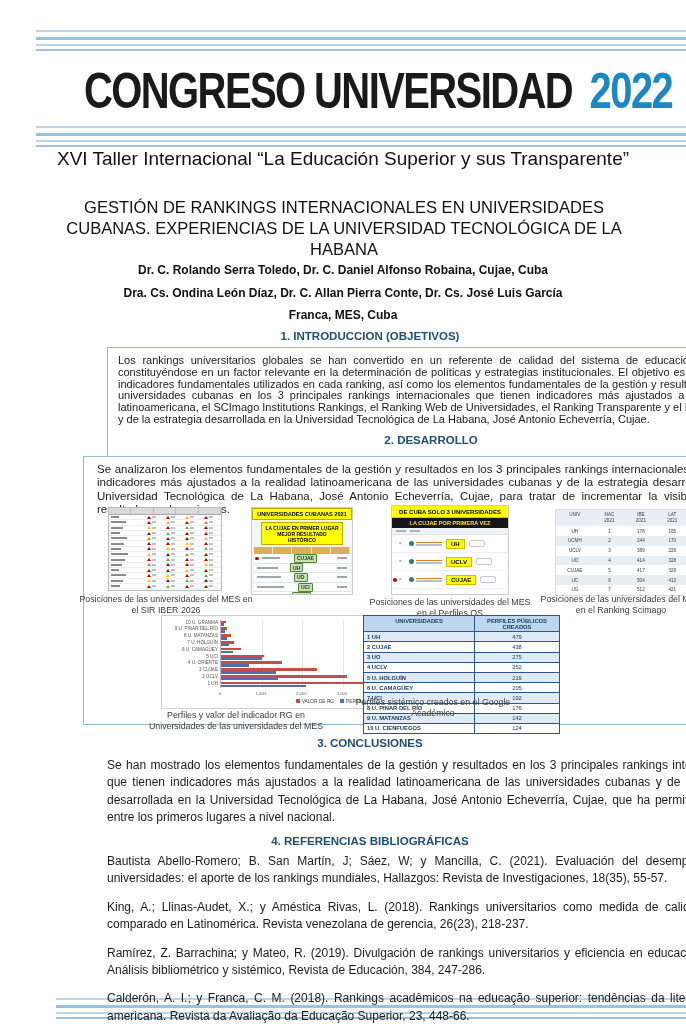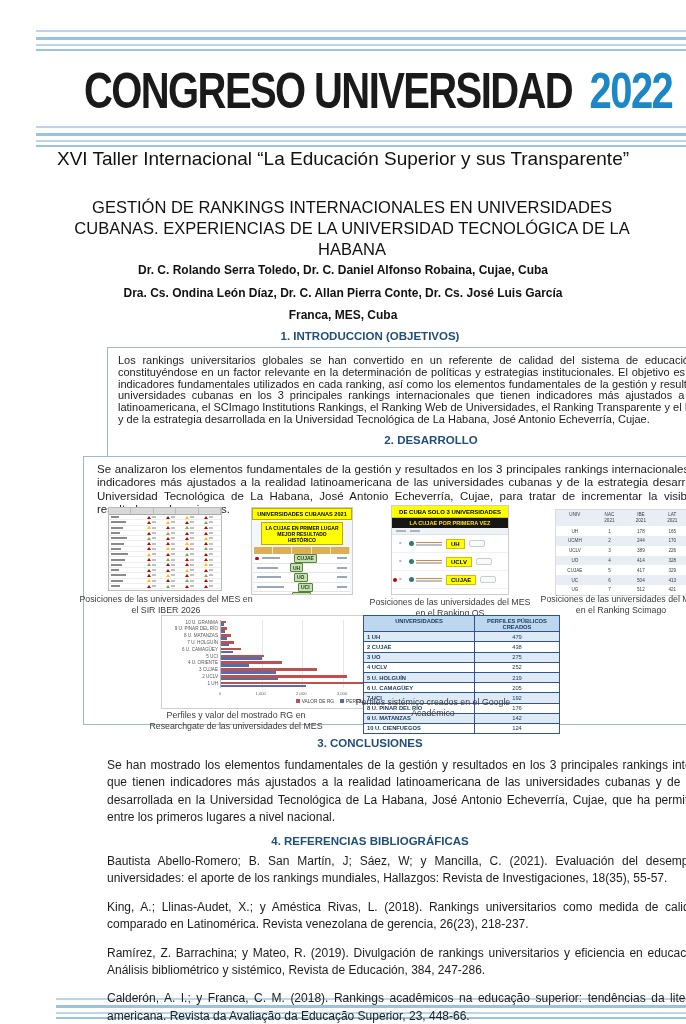--- a/index.html
+++ b/index.html
@@ -9,21 +9,21 @@
   .rule-group{position:absolute;left:36px;width:700px;z-index:0;}
   .rule-group .stripe{width:100%;}
   
   .banner{position:absolute;top:62px;left:84px;white-space:nowrap;z-index:2;}
   .banner-inner{display:inline-block;transform:scaleX(.80);transform-origin:left center;
     font-weight:800;font-size:50px;letter-spacing:-2px;font-family:"Liberation Sans",sans-serif;}
   .banner-year{margin-left:10px;}
   
   .event-title{position:absolute;top:148px;left:33px;width:620px;text-align:center;
     font-size:19px;line-height:1.18;color:#111;}
-  .paper-title{position:absolute;top:197px;left:52px;width:600px;text-align:center;
+  .paper-title{position:absolute;top:197px;left:44px;width:600px;text-align:center;
     font-size:16.5px;line-height:1.28;color:#111;}
   .author-line{position:absolute;left:0;width:686px;text-align:center;font-size:12px;font-weight:700;color:#111;}
   
   .sec-h{position:absolute;left:0;width:740px;text-align:center;font-size:11.5px;font-weight:700;color:#1F4E79;}
   
   .box{position:absolute;border:1px solid #9cb9d0;background:#fff;}
   .box1{top:347px;left:107px;width:646px;height:109px;}
   .box2{top:456px;left:83px;width:676px;height:267px;}
   .body-text{margin:0;text-align:justify;color:#1c1c1c;}
   .intro-text{padding:7px 10px 0 10px;font-size:11px;line-height:1.07;}
@@ -547,21 +547,21 @@
             <span class="qs-lines">
               <i></i>
               <i></i>
             </span>
             <span class="qs-chip">CUJAE</span>
             <span class="qs-pill"></span>
           </div>
         </div>
     </div>
   </div>
-  <div class="fig-caption" style="left:285px;top:140px;width:162px">Posiciones de las universidades del MES en el Ranking  QS</div>
+  <div class="fig-caption" style="left:285px;top:140px;width:162px">Posiciones de las universidades del MES en el Perfiles  QS</div>
 
   <div class="fig-content" style="left:471px;top:52px">
     <div class="sci mini-table" id="fig-sci">
         <div class="tr head">
           <div class="td">UNIV</div>
           <div class="td">NAC
 2021</div>
           <div class="td">IBE
 2021</div>
           <div class="td">LAT
@@ -656,21 +656,21 @@
         <div class="rg-tick" style="left: 48px;">0</div>
         <div class="rg-tick" style="left: 88.6667px;">1,000</div>
         <div class="rg-tick" style="left: 129.333px;">2,000</div>
         <div class="rg-tick" style="left: 170px;">3,000</div>
         <div class="rg-tick" style="left: 210.667px;">4,000</div>
         <div class="rg-tick" style="left: 251.333px;">5,000</div>
         <div class="rg-tick" style="left: 292px;">6,000</div>
         <div class="rg-legend"><span class="sq" style="background: rgb(192, 80, 77);"></span><span>VALOR DE RG</span><span class="sq" style="background: rgb(79, 111, 174);"></span><span>PERFILES CREADOS</span></div>
       </div>
   </div>
-  <div class="fig-caption" style="left:57px;top:253px;width:190px">Perfiles y valor del mostrado RG en Researchgate de las universidades  del MES</div>
+  <div class="fig-caption" style="left:57px;top:253px;width:190px">Perfiles y valor del indicador RG en Universidades de las universidades  del MES</div>
 
   <div class="fig-content" style="left:279px;top:158px">
     <div class="goo mini-table" id="fig-goo">
         <div class="tr head">
           <div class="td c1">UNIVERSIDADES</div>
           <div class="td c2">PERFILES PÚBLICOS CREADOS</div>
         </div>
         <div class="tr">
           <div class="td c1">1  UH</div>
           <div class="td c2">479</div>

